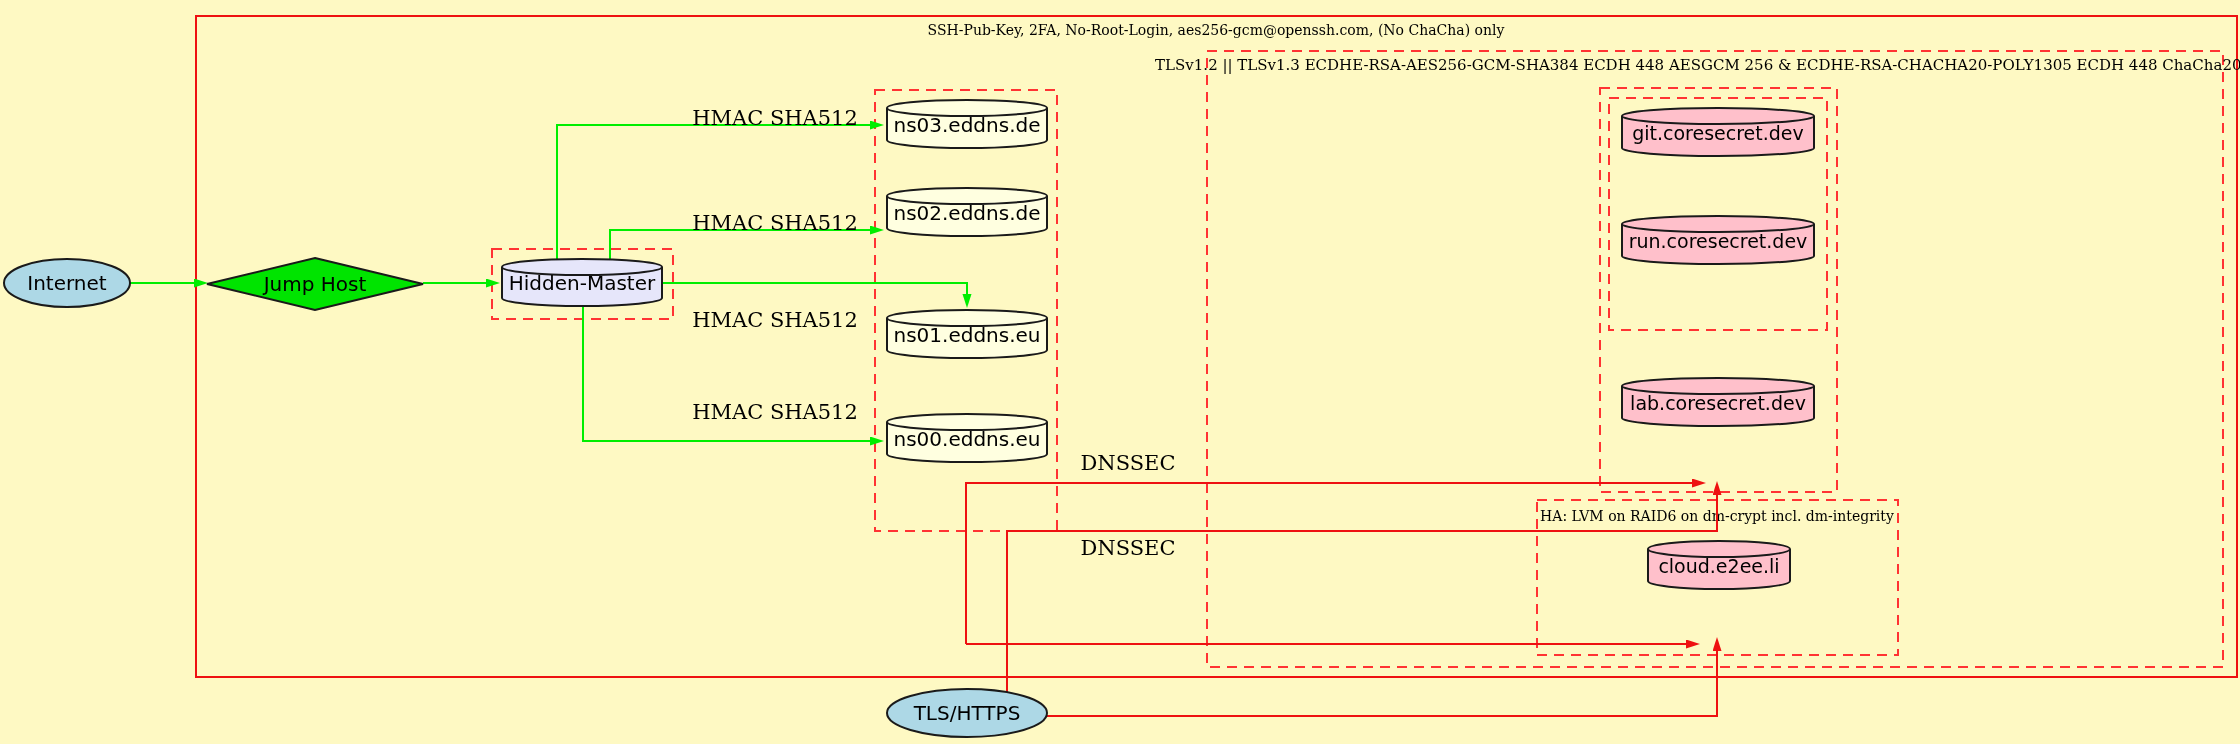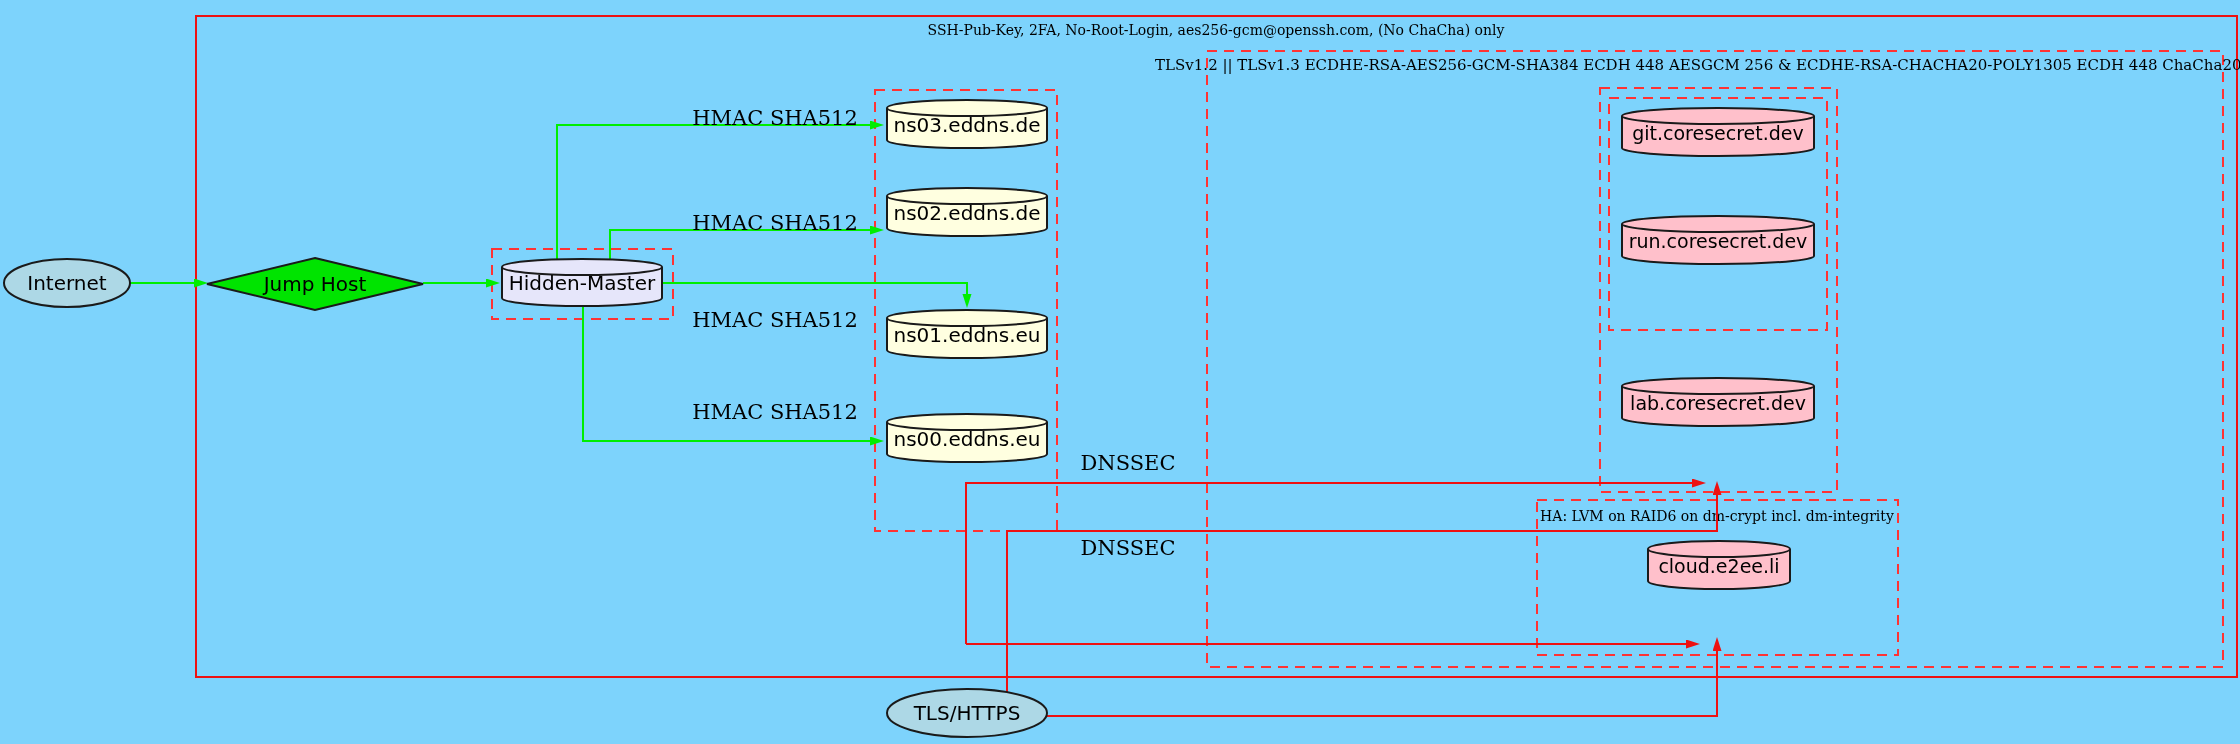--- a/index.html
+++ b/index.html
@@ -1,16 +1,16 @@
 <!DOCTYPE html>
 <html><head>
 <meta charset="utf-8">
 <style>
   html,body{margin:0;padding:0;background:#ffffff;}
-  .stage{position:relative;width:2240px;height:744px;background:#7dd3fc;overflow:hidden;
+  .stage{position:relative;width:2240px;height:744px;background:#fef9c3;overflow:hidden;
          font-family:"DejaVu Sans",sans-serif;}
   svg{display:block;}
   .nlabel{font:20px "DejaVu Sans",sans-serif;fill:#000;text-anchor:middle;}
   .nlabel-sm{font:19px "DejaVu Sans",sans-serif;fill:#000;text-anchor:middle;}
   .elabel{font:21px "DejaVu Serif",serif;fill:#000;text-anchor:middle;}
   .clabel{font:14px "DejaVu Serif",serif;fill:#000;text-anchor:middle;}
   .clabel-lg{font:15px "DejaVu Serif",serif;fill:#000;text-anchor:middle;}
   .node-outline{stroke:#1a1a1a;stroke-width:2;}
   .rim{fill:none;stroke:#1a1a1a;stroke-width:2;}
   .box{fill:none;stroke-width:2;}

